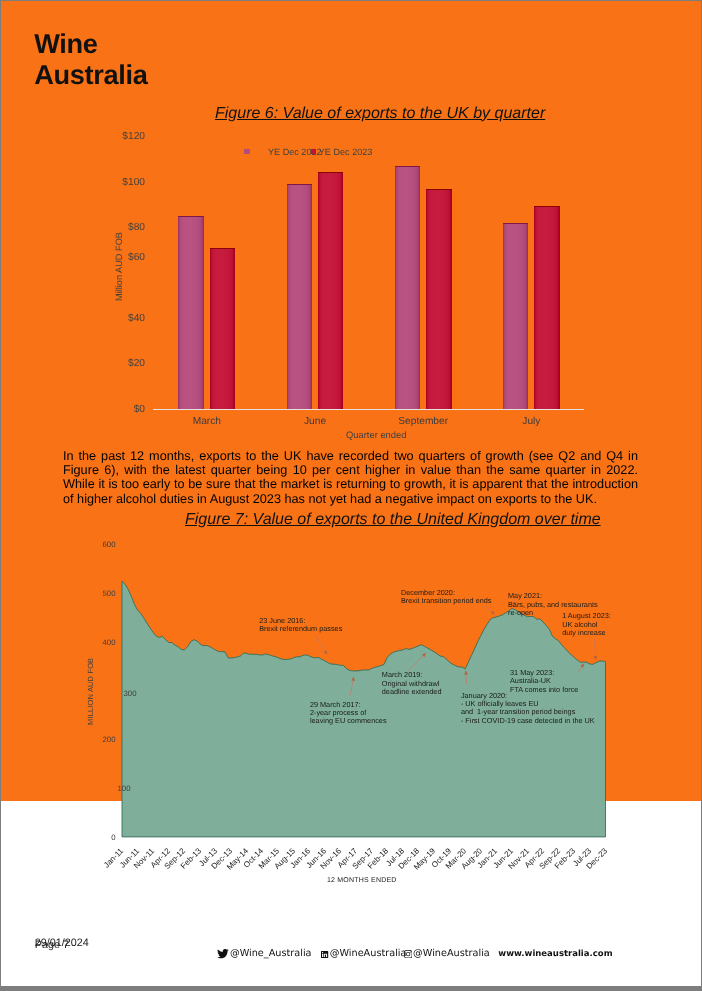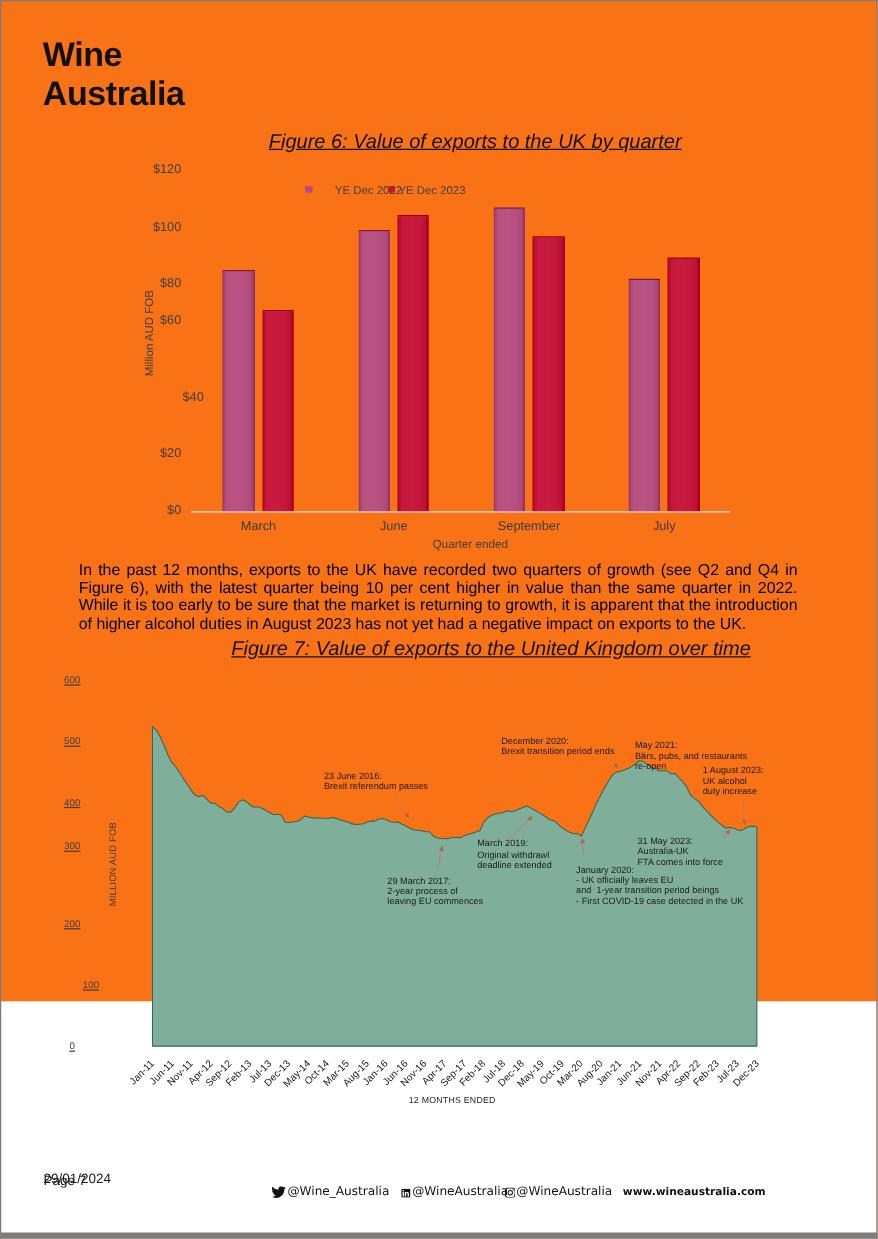--- a/index.html
+++ b/index.html
@@ -37,22 +37,22 @@
   #fig6 .xlab{position:absolute;font-size:9.4px;color:#404040;white-space:nowrap;}
   #fig6 .cat{position:absolute;font-size:10.2px;color:#3b3b3b;text-align:center;white-space:nowrap;transform:translateX(-50%);}
   #fig6 .axis{position:absolute;background:#e3e3e3;height:1.1px;}
   #fig6 .bar{position:absolute;bottom:0;}
   #fig6 .lg{position:absolute;font-size:9.1px;color:#404040;white-space:nowrap;}
   #fig6 .sw{position:absolute;width:5.4px;height:5.6px;}
 
   
   #fig7{position:absolute;left:0px;top:525px;width:702px;height:370px;}
   #fig7 svg{position:absolute;left:0;top:0;}
-  #fig7 .ytick{position:absolute;left:0;width:115.5px;text-align:center;font-size:7.8px;
-        color:#404040;transform:translateY(-50%);white-space:nowrap;text-decoration:underline;}
+  #fig7 .ytick{position:absolute;left:0;width:115.5px;text-align:right;font-size:7.8px;
+        color:#404040;transform:translateY(-50%);white-space:nowrap;}
   #fig7 .ylab7{position:absolute;font-size:7.5px;color:#404040;transform:rotate(-90deg);
         transform-origin:0 0;white-space:nowrap;letter-spacing:0.15px;}
   #fig7 .xlab7{position:absolute;font-size:7px;color:#222;white-space:nowrap;letter-spacing:0.2px;}
   #fig7 .xt{position:absolute;font-size:8px;color:#1a1a1a;white-space:nowrap;
         transform:rotate(-45deg);transform-origin:100% 50%;text-align:right;}
   #fig7 .note{position:absolute;font-size:7.3px;line-height:8.3px;color:#1a1a1a;white-space:pre;}
 </style>
 </head>
 <body>
 
@@ -69,21 +69,21 @@
 
   <div class="fig-title" style="left:215px;top:104.8px">Figure 6: Value of exports to the UK by quarter</div>
 
   <div id="fig6">
     <div class="ylab" style="left: 114px; top: 205.5px;">Million AUD FOB</div>
     <div class="xlab" style="left: 346px; top: 334.4px;">Quarter ended</div>
     <div class="axis" style="left: 152.6px; width: 431.8px; top: 314.3px;"></div>
     <div id="fig6-ticks">
         <div class="ytick" style="top: 313.5px; width: 145px;">$0</div>
         <div class="ytick" style="top: 268.117px; width: 145px;">$20</div>
-        <div class="ytick" style="top: 222.733px; width: 145px; padding-left: 18px;">$40</div>
+        <div class="ytick" style="top: 222.733px; width: 145px;">$40</div>
         <div class="ytick" style="top: 162px; width: 145px;">$60</div>
         <div class="ytick" style="top: 131.967px; width: 145px;">$80</div>
         <div class="ytick" style="top: 86.5833px; width: 145px;">$100</div>
         <div class="ytick" style="top: 41.2px; width: 145px;">$120</div>
       </div>
     <div id="fig6-bars">
         <div class="bar" style="left: 178.4px; width: 25.4px; top: 121.421px; height: 192.879px; box-sizing: border-box; background: linear-gradient(90deg, rgb(147, 46, 95) 0%, rgb(171, 70, 119) 6%, rgb(182, 81, 130) 16%, rgb(184, 83, 132) 48%, rgb(180, 79, 128) 72%, rgb(174, 73, 122) 88%, rgb(155, 54, 103) 97%, rgb(139, 38, 87) 100%); border-top: 0.8px solid rgb(125, 24, 73);"></div>
         <div class="bar" style="left: 286.6px; width: 25.4px; top: 88.7448px; height: 225.555px; box-sizing: border-box; background: linear-gradient(90deg, rgb(147, 46, 95) 0%, rgb(171, 70, 119) 6%, rgb(182, 81, 130) 16%, rgb(184, 83, 132) 48%, rgb(180, 79, 128) 72%, rgb(174, 73, 122) 88%, rgb(155, 54, 103) 97%, rgb(139, 38, 87) 100%); border-top: 0.8px solid rgb(125, 24, 73);"></div>
         <div class="bar" style="left: 394.8px; width: 25.4px; top: 71.4992px; height: 242.801px; box-sizing: border-box; background: linear-gradient(90deg, rgb(147, 46, 95) 0%, rgb(171, 70, 119) 6%, rgb(182, 81, 130) 16%, rgb(184, 83, 132) 48%, rgb(180, 79, 128) 72%, rgb(174, 73, 122) 88%, rgb(155, 54, 103) 97%, rgb(139, 38, 87) 100%); border-top: 0.8px solid rgb(125, 24, 73);"></div>
         <div class="bar" style="left: 503px; width: 25.4px; top: 128.228px; height: 186.072px; box-sizing: border-box; background: linear-gradient(90deg, rgb(147, 46, 95) 0%, rgb(171, 70, 119) 6%, rgb(182, 81, 130) 16%, rgb(184, 83, 132) 48%, rgb(180, 79, 128) 72%, rgb(174, 73, 122) 88%, rgb(155, 54, 103) 97%, rgb(139, 38, 87) 100%); border-top: 0.8px solid rgb(125, 24, 73);"></div>
@@ -131,21 +131,21 @@
         <path d="M 584 138.5 L 583.3150151505092 142.7618418267186 L 580.2660600309716 140.66568518203647 Z" fill="#B2653C"></path>
         <path d="M 594.5 114.20000000000005 L 595.6 135" stroke="#C2776A" stroke-width="0.72" fill="none"></path>
         <path d="M 595.6 135 L 593.5466194245868 131.20314232390575 L 597.2414562046616 131.00774230188256 Z" fill="#B2653C"></path>
       </svg>
     <div class="ylab7" style="left: 85.5px; top: 199.5px;">MILLION AUD FOB</div>
     <div class="xlab7" style="left: 327px; top: 352px;">12 MONTHS ENDED</div>
     <div id="fig7-ticks">
         <div class="ytick" style="top: 311.9px;">0</div>
         <div class="ytick" style="top: 263.05px; padding-left: 15px;">100</div>
         <div class="ytick" style="top: 214.2px;">200</div>
-        <div class="ytick" style="top: 152px;">300</div>
+        <div class="ytick" style="top: 168px; padding-left: 21px;">300</div>
         <div class="ytick" style="top: 116.5px;">400</div>
         <div class="ytick" style="top: 67.65px;">500</div>
         <div class="ytick" style="top: 18.8px;">600</div>
       </div>
     <div id="fig7-xticks">
         <div class="xt" style="left: 62px; width: 60px; top: 320.4px;">Jan-11</div>
         <div class="xt" style="left: 77.5968px; width: 60px; top: 320.4px;">Jun-11</div>
         <div class="xt" style="left: 93.1935px; width: 60px; top: 320.4px;">Nov-11</div>
         <div class="xt" style="left: 108.79px; width: 60px; top: 320.4px;">Apr-12</div>
         <div class="xt" style="left: 124.387px; width: 60px; top: 320.4px;">Sep-12</div>

